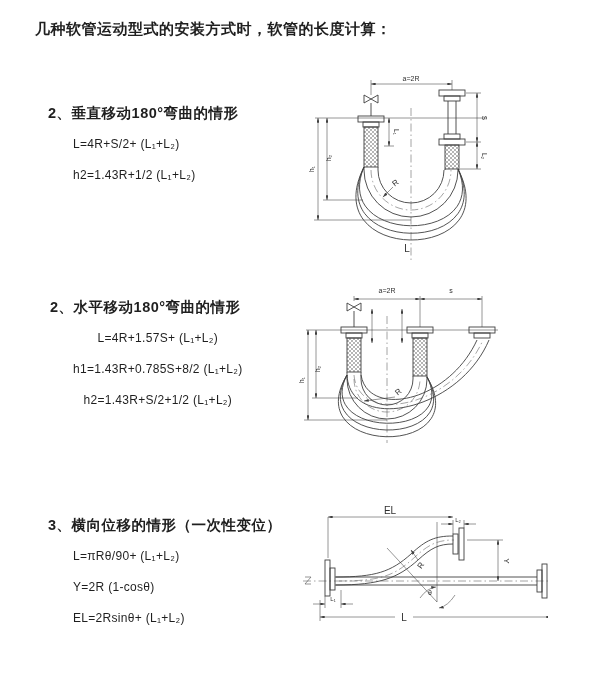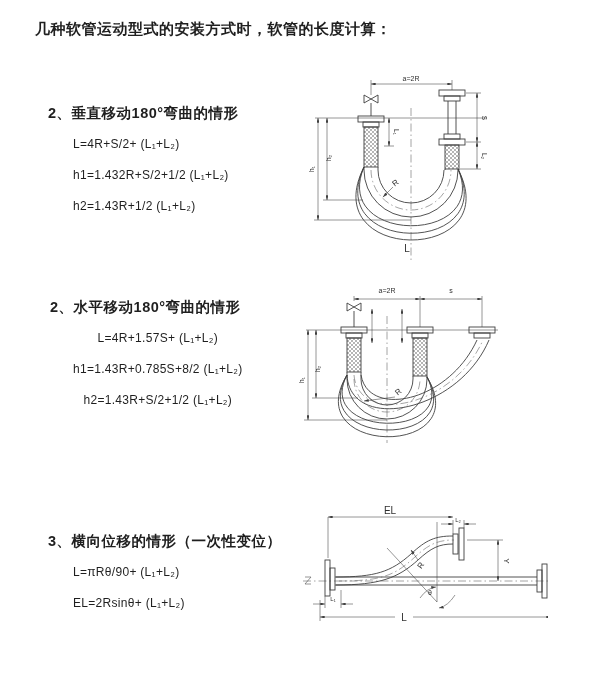--- a/index.html
+++ b/index.html
@@ -1,21 +1,21 @@
 <!DOCTYPE html>
 <html><head>
 <meta charset="utf-8">
 <style>
   html,body{margin:0;padding:0;}
   .page{position:relative;width:548px;height:675px;background:#ffffff;overflow:hidden;
         font-family:"Liberation Sans",sans-serif;color:#1f1f1f;border-radius:7px;}
   .doc-title{position:absolute;left:35px;top:20px;font-size:15px;font-weight:bold;
              letter-spacing:0.5px;white-space:nowrap;}
   .section{position:absolute;left:48px;white-space:nowrap;}
-  .sec1{top:104px;} .sec2{top:298px;text-align:center;} .sec3{top:516px;margin-top:16px;}
+  .sec1{top:104px;} .sec2{top:298px;text-align:center;} .sec3{top:516px;}
   .sec-heading{font-size:14.5px;font-weight:bold;letter-spacing:0.5px;margin:0 0 6px 0;}
   .formula{font-size:12px;letter-spacing:0.3px;padding-left:25px;line-height:31px;
            font-weight:500;}
   .diagram{position:absolute;}
   .dg1{left:305px;top:68px;} .dg2{left:298px;top:283px;} .dg3{left:295px;top:500px;}
   svg{display:block;}
   svg text{font-family:"Liberation Sans",sans-serif;fill:#2f2f2f;}
   .obj{stroke:#3f3f3f;fill:none;stroke-width:0.9;}
   .dim{stroke:#3f3f3f;fill:none;stroke-width:0.55;}
   .cl{stroke:#5a5a5a;fill:none;stroke-width:0.55;stroke-dasharray:8 3 1.5 3;}
@@ -23,21 +23,20 @@
 </head>
 <body>
 
 <div class="page">
 
   <div class="doc-title">几种软管运动型式的安装方式时，软管的长度计算：</div>
 
   <div class="section sec1">
     <div class="sec-heading">2、垂直移动180°弯曲的情形</div>
     <div class="formula">L=4R+S/2+ (L₁+L₂)</div>
-    <div class="formula">h1=1.432R+S/2+1/2 (L₁+L₂)</div>
     <div class="formula">h2=1.43R+1/2 (L₁+L₂)</div>
   </div>
 
   <div class="diagram dg1">
     <svg viewBox="0 0 290 197" width="290" height="197">
       <defs>
         <marker id="ar1" viewBox="0 0 10 6" refX="9.5" refY="3" markerWidth="9" markerHeight="5.4" orient="auto-start-reverse">
           <path d="M0,0 L10,3 L0,6 z" fill="#3f3f3f"></path>
         </marker>
         <pattern id="ht1" width="4" height="4" patternUnits="userSpaceOnUse">
@@ -176,20 +175,21 @@
       <text x="153" y="10" font-size="7" text-anchor="middle">s</text>
       <text x="6" y="97" font-size="6.5" text-anchor="middle" transform="rotate(-90 6 97)">h₁</text>
       <text x="22" y="86" font-size="6.5" text-anchor="middle" transform="rotate(-90 22 86)">h₂</text>
       <text x="102" y="111" font-size="8" text-anchor="middle" transform="rotate(-40 102 111)">R</text>
     </svg>
   </div>
 
   <div class="section sec3">
     <div class="sec-heading">3、横向位移的情形（一次性变位）</div>
     <div class="formula">L=πRθ/90+ (L₁+L₂)</div>
+    <div class="formula">Y=2R (1-cosθ)</div>
     <div class="formula">EL=2Rsinθ+ (L₁+L₂)</div>
   </div>
 
   <div class="diagram dg3">
     <svg viewBox="0 0 305 148" width="305" height="148">
       <defs>
         <marker id="ar3" viewBox="0 0 10 6" refX="9.5" refY="3" markerWidth="9" markerHeight="5.4" orient="auto-start-reverse">
           <path d="M0,0 L10,3 L0,6 z" fill="#3f3f3f"></path>
         </marker>
       </defs>

